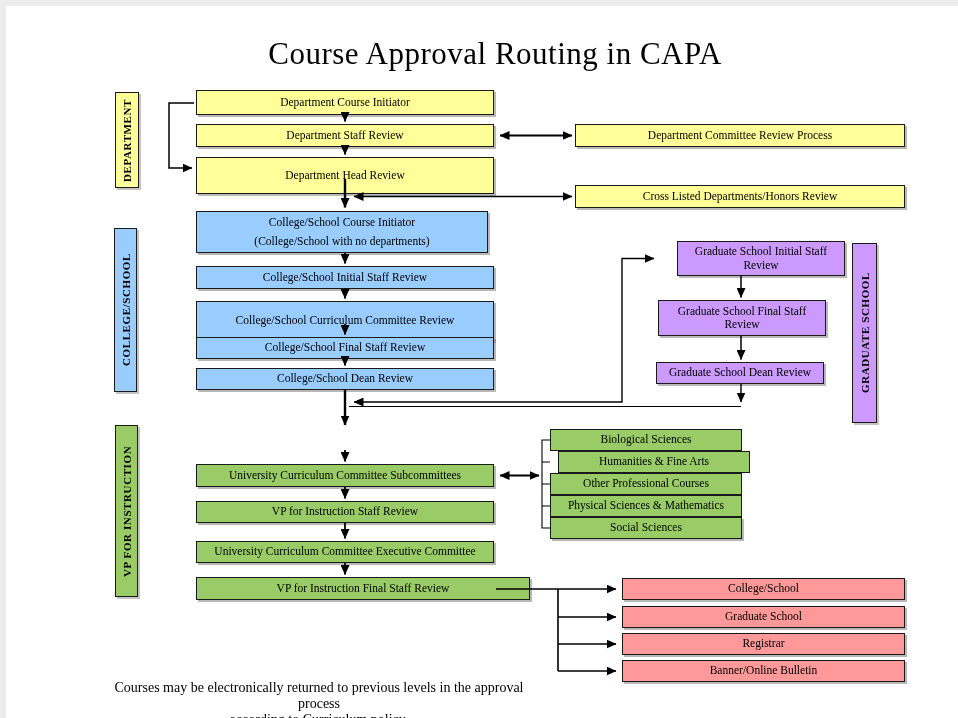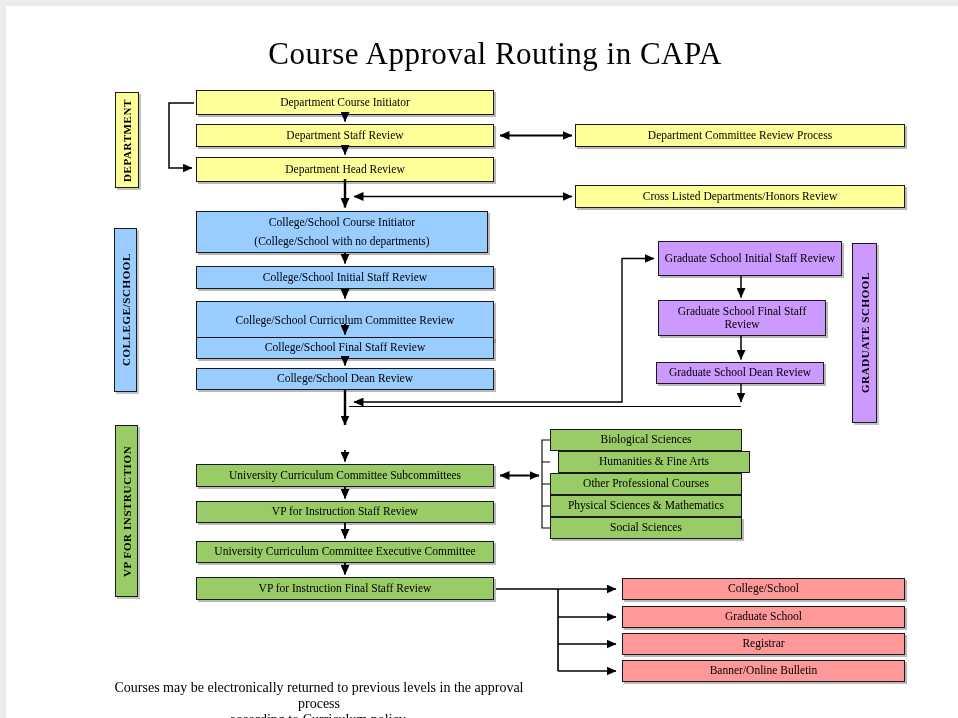--- a/index.html
+++ b/index.html
@@ -47,41 +47,41 @@
 
   <h1 id="page-title" style="margin:0;">Course Approval Routing in CAPA</h1>
 
   <div class="vlabel c-yellow" style="left:115px;top:92px;width:24px;height:96px;">DEPARTMENT</div>
   <div class="vlabel c-blue" style="left:114px;top:228px;width:23px;height:164px;">COLLEGE/SCHOOL</div>
   <div class="vlabel c-green" style="left:115px;top:425px;width:23px;height:172px;">VP FOR INSTRUCTION</div>
   <div class="vlabel c-purple" style="left:852px;top:243px;width:25px;height:180px;">GRADUATE SCHOOL</div>
 
   <div class="box c-yellow" style="left:196px;top:90px;width:298px;height:25px;">Department Course Initiator</div>
   <div class="box c-yellow" style="left:196px;top:124px;width:298px;height:23px;">Department Staff Review</div>
-  <div class="box c-yellow" style="left:196px;top:157px;width:298px;height:25px;">Department Head Review</div>
+  <div class="box c-yellow" style="left:196px;top:157px;width:298px;height:37px;">Department Head Review</div>
   <div class="box c-yellow" style="left:575px;top:124px;width:330px;height:23px;">Department Committee Review Process</div>
   <div class="box c-yellow" style="left:575px;top:185px;width:330px;height:23px;">Cross Listed Departments/Honors Review</div>
 
   <div class="box c-blue box2l" style="left:196px;top:211px;width:292px;height:42px;">
     <span>College/School Course Initiator</span>
     <span>(College/School with no departments)</span>
   </div>
   <div class="box c-blue" style="left:196px;top:266px;width:298px;height:23px;text-align:right;">College/School Initial Staff Review</div>
   <div class="box c-blue" style="left:196px;top:301px;width:298px;height:40px;">College/School Curriculum Committee Review</div>
   <div class="box c-blue" style="left:196px;top:337px;width:298px;height:22px;">College/School Final Staff Review</div>
   <div class="box c-blue" style="left:196px;top:368px;width:298px;height:22px;">College/School Dean Review</div>
 
-  <div class="box c-purple" style="left:658px;top:241px;width:184px;height:35px;">Graduate School Initial Staff Review</div>
+  <div class="box c-purple" style="left:677px;top:241px;width:168px;height:35px;">Graduate School Initial Staff Review</div>
   <div class="box c-purple" style="left:658px;top:300px;width:168px;height:36px;">Graduate School Final Staff Review</div>
   <div class="box c-purple" style="left:656px;top:362px;width:168px;height:22px;">Graduate School Dean Review</div>
 
   <div class="box c-green" style="left:196px;top:464px;width:298px;height:23px;">University Curriculum Committee Subcommittees</div>
   <div class="box c-green" style="left:196px;top:501px;width:298px;height:22px;">VP for Instruction Staff Review</div>
   <div class="box c-green" style="left:196px;top:541px;width:298px;height:22px;">University Curriculum Committee Executive Committee</div>
-  <div class="box c-green" style="left:196px;top:577px;width:298px;height:23px;">VP for Instruction Final Staff Review</div>
+  <div class="box c-green" style="left:196px;top:577px;width:334px;height:23px;">VP for Instruction Final Staff Review</div>
 
   <div class="box c-green" style="left:550px;top:429px;width:192px;height:22px;box-shadow:none;">Biological Sciences</div>
   <div class="box c-green" style="left:550px;top:451px;width:192px;height:22px;box-shadow:none;margin-left:8px;">Humanities &amp; Fine Arts</div>
   <div class="box c-green" style="left:550px;top:473px;width:192px;height:22px;box-shadow:none;">Other Professional Courses</div>
   <div class="box c-green" style="left:550px;top:495px;width:192px;height:22px;box-shadow:none;">Physical Sciences &amp; Mathematics</div>
   <div class="box c-green" style="left:550px;top:517px;width:192px;height:22px;box-shadow:2px 2px 0 rgba(125,125,125,.55);">Social Sciences</div>
 
   <div class="box c-pink" style="left:622px;top:578px;width:283px;height:22px;">College/School</div>
   <div class="box c-pink" style="left:622px;top:606px;width:283px;height:22px;">Graduate School</div>
   <div class="box c-pink" style="left:622px;top:633px;width:283px;height:22px;">Registrar</div>

